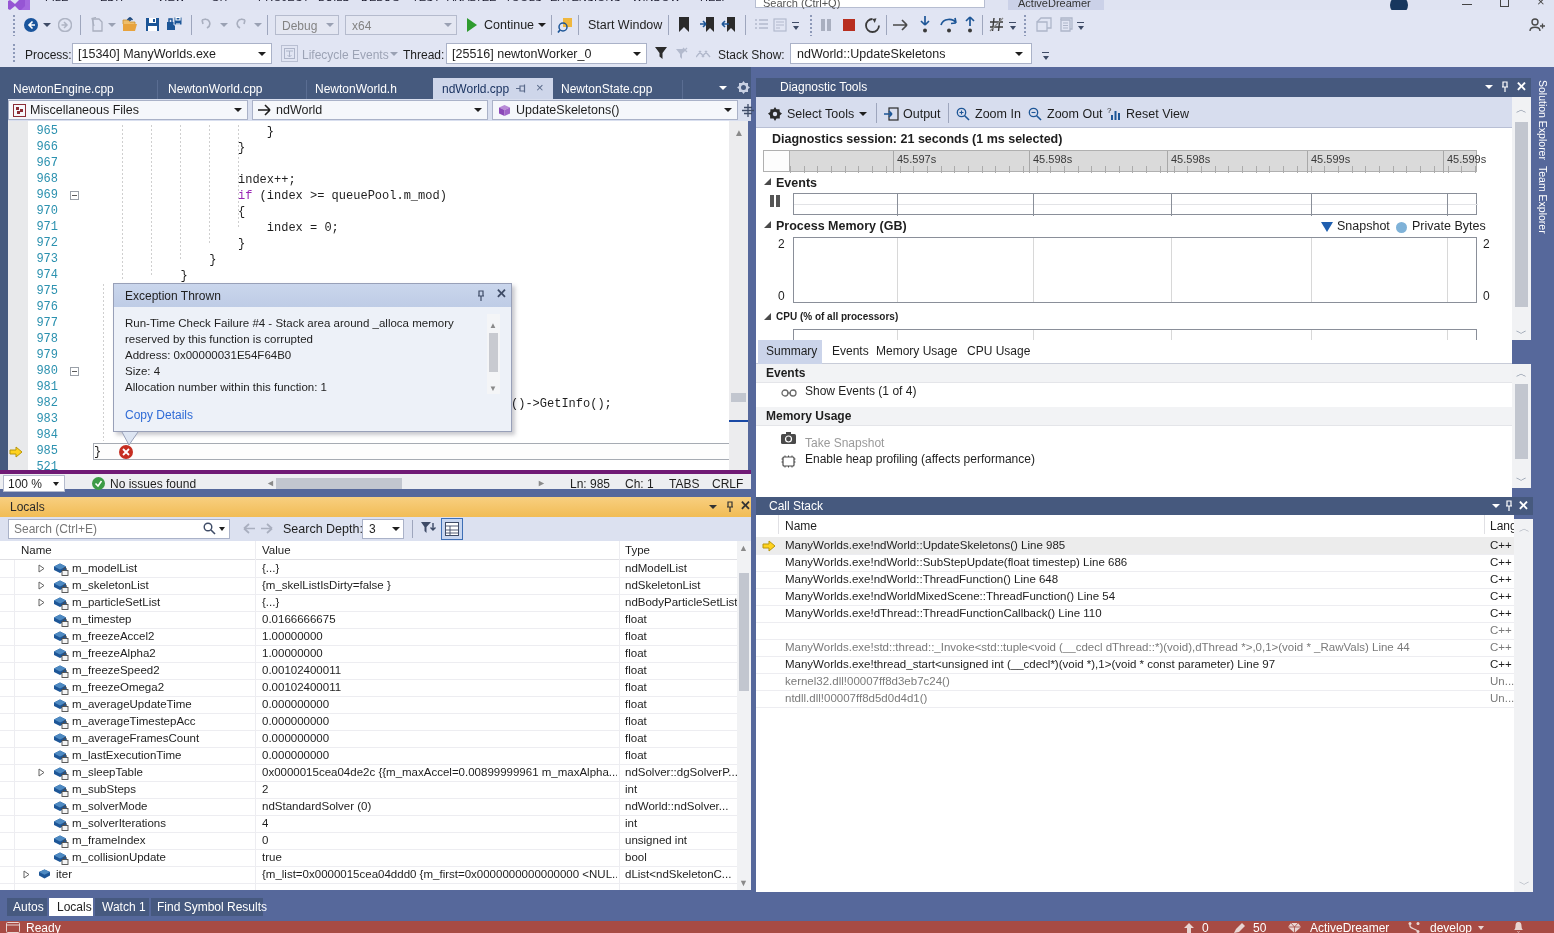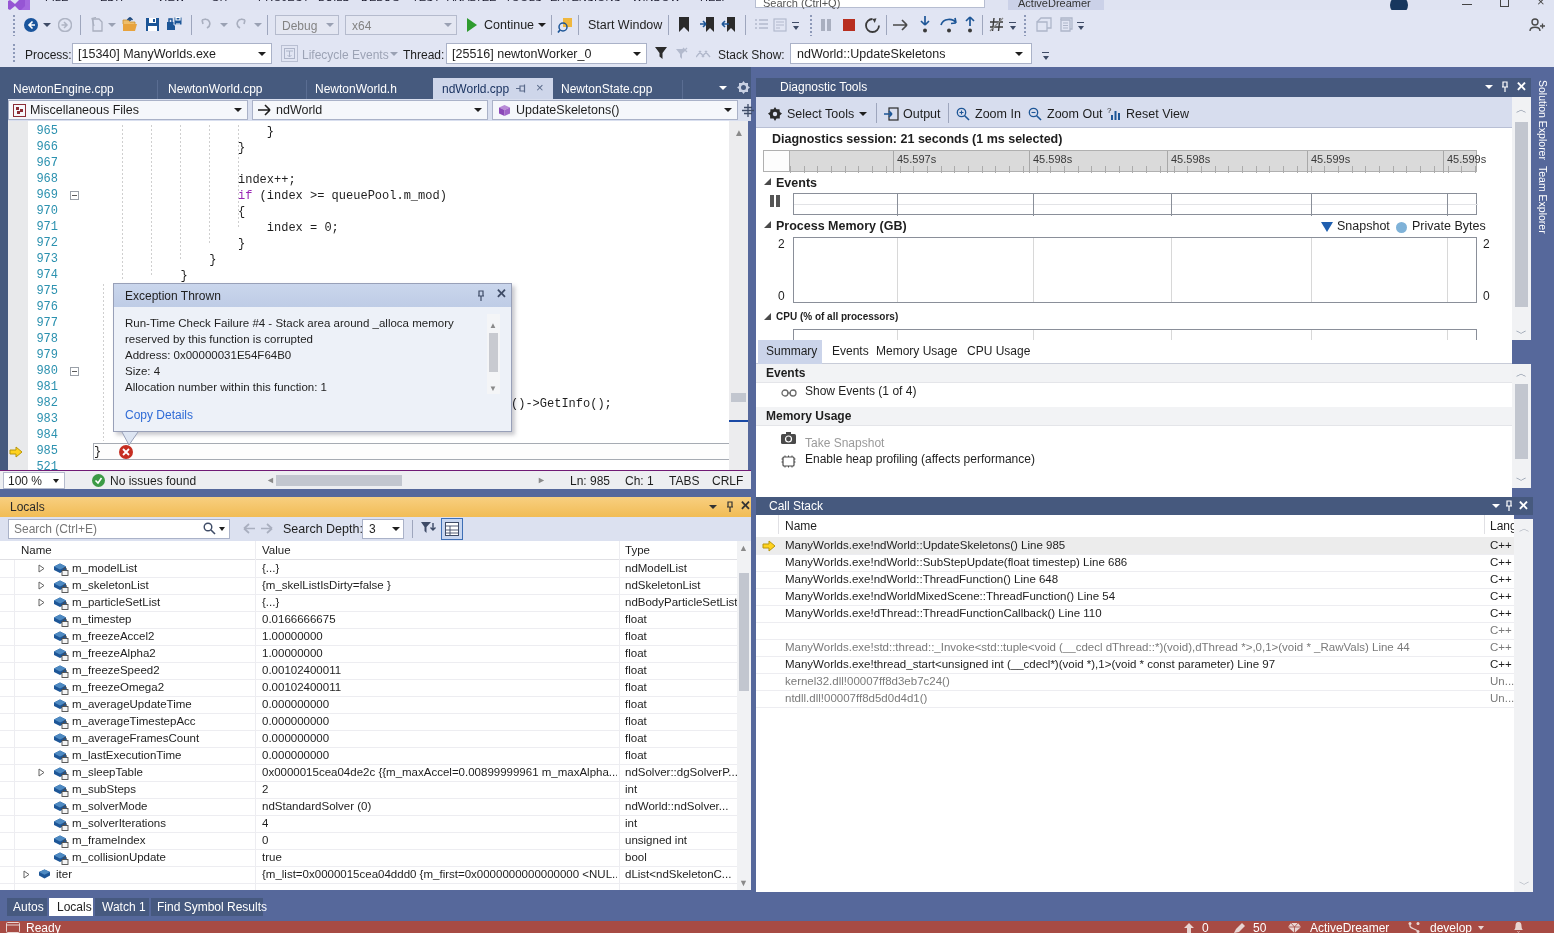--- a/index.html
+++ b/index.html
@@ -358,21 +358,21 @@
     <div class="scroll-track" style="left:373px;top:30px;width:13px;height:80px;background:#F4F5F7;"></div>
     <div class="chev" style="left:375px;top:37px;font-size:8px;">▲</div>
     <div class="scroll-thumb" style="left:375px;top:49px;width:9px;height:39px;background:#C8CAD0;"></div>
     <div class="chev" style="left:375px;top:100px;font-size:8px;">▼</div>
   </div>
   <svg class="abs" style="left:120px;top:310.5px;" width="20" height="14">
         <polygon points="2,0 18,0 9,13" fill="#DDE5F2"></polygon>
         <path d="M2 0 L9 13 M18 0 L9 13" stroke="#98A0B8" stroke-width="1"></path>
       </svg>
 </div>
-<div class="abs" id="infobar" style="left:0;top:403px;width:751px;height:19px;background:#EDEEF1;border-top:1px solid #701a75;">
+<div class="abs" id="infobar" style="left:0;top:403px;width:751px;height:19px;background:#EDEEF1;border-top:4px solid #701a75;">
   <div class="abs" style="left:3px;top:1px;width:62px;height:17px;background:#fff;border:1px solid #B5BBCD;"></div>
   <div class="txt" style="left:8px;top:3px;">100 %</div>
   <div class="darr" style="left:53px;top:8px;border-left-width:3.5px;border-right-width:3.5px;"></div>
   <svg class="abs" style="left:92px;top:3px;" width="13" height="13">
         <circle cx="6.5" cy="6.5" r="6.5" fill="#3C9B46"></circle>
         <path d="M3.5 6.5 L6 9 L9.5 4" stroke="#fff" stroke-width="1.6" fill="none"></path>
       </svg>
   <div class="txt" style="left:110px;top:3px;">No issues found</div>
   <div class="chev" style="left:266px;top:4px;font-size:9px;">◄</div>
   <div class="scroll-thumb" style="left:276px;top:4px;width:126px;height:11px;"></div>

